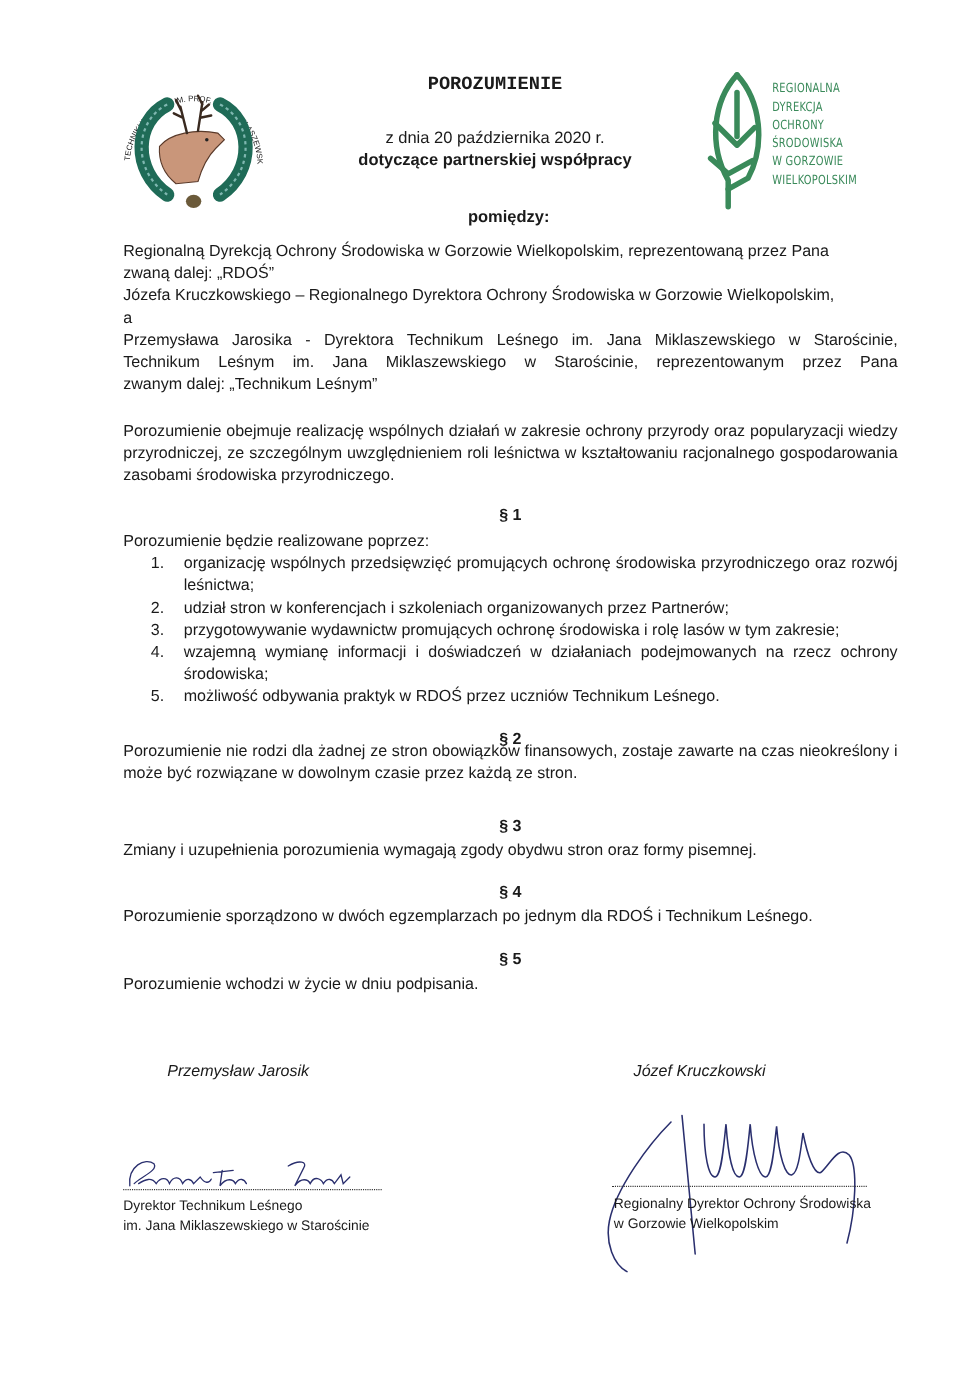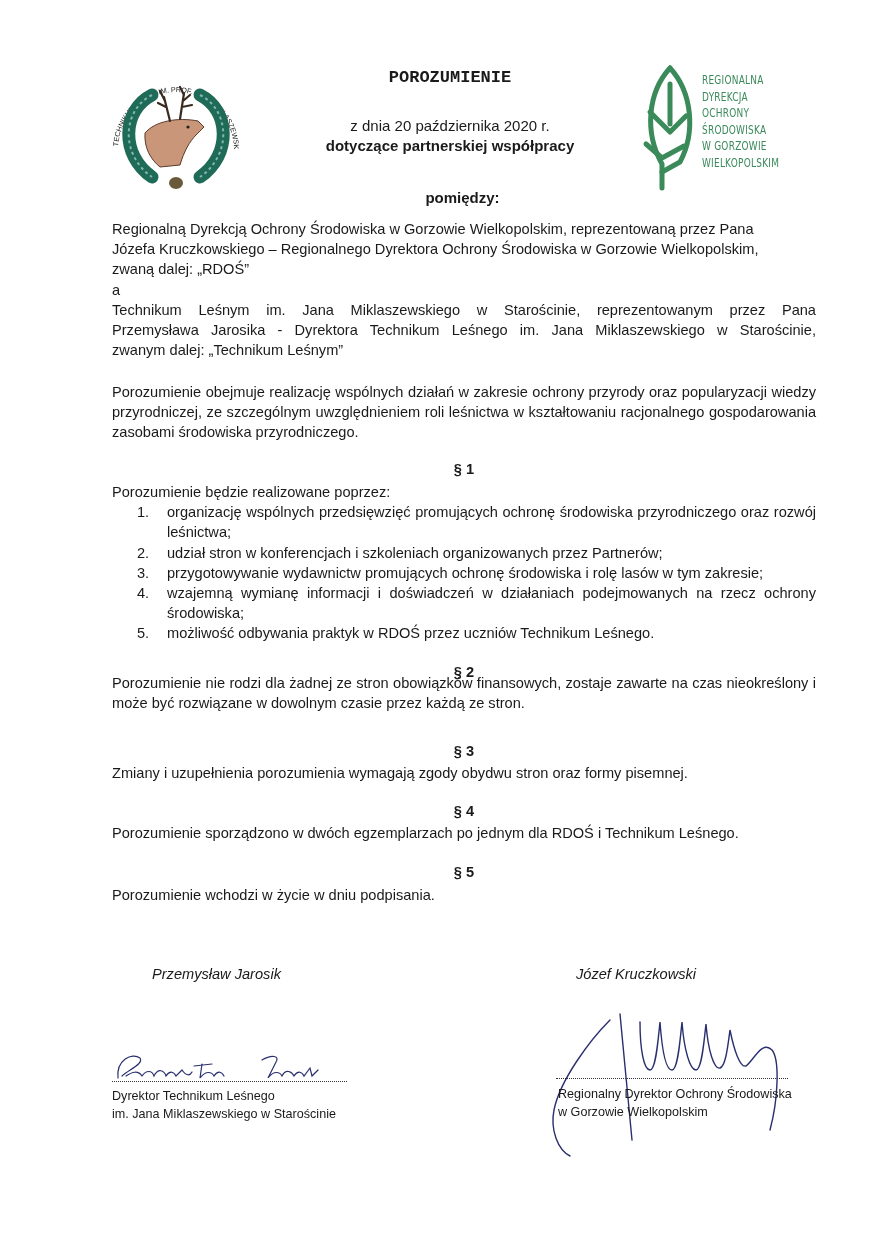--- a/index.html
+++ b/index.html
@@ -92,25 +92,25 @@
       <div>DYREKCJA</div>
       <div>OCHRONY</div>
       <div>ŚRODOWISKA</div>
       <div>W GORZOWIE</div>
       <div>WIELKOPOLSKIM</div>
     </div>
   </div>
 
   <div class="txt" style="top:219px;">
     <p><span class="b">Regionalną Dyrekcją Ochrony Środowiska w Gorzowie Wielkopolskim</span><span>, reprezentowaną przez Pana</span></p>
+    <p>zwaną dalej: „RDOŚ”</p>
     <p style="text-align:left">Józefa Kruczkowskiego – Regionalnego Dyrektora Ochrony Środowiska w Gorzowie Wielkopolskim,</p>
-    <p>zwaną dalej: „RDOŚ”</p>
     <p>a</p>
+    <p style="text-align-last:justify">Przemysława Jarosika  - Dyrektora Technikum Leśnego im. Jana Miklaszewskiego w Starościnie,</p>
     <p style="text-align-last:justify"><span class="b">Technikum Leśnym im. Jana Miklaszewskiego w Starościnie</span><span>,  reprezentowanym przez Pana</span></p>
-    <p style="text-align-last:justify">Przemysława Jarosika  - Dyrektora Technikum Leśnego im. Jana Miklaszewskiego w Starościnie,</p>
     <p>zwanym dalej: „Technikum Leśnym”</p>
   </div>
 
   <div class="txt" style="top:382px;">
     <p>Porozumienie obejmuje realizację wspólnych działań w zakresie ochrony przyrody oraz popularyzacji wiedzy przyrodniczej, ze szczególnym uwzględnieniem roli leśnictwa w kształtowaniu racjonalnego gospodarowania zasobami środowiska przyrodniczego.</p>
   </div>
 
   <div class="para-head" style="top:461px;">§ 1</div>
   <div class="txt" style="top:482px;">
     <p>Porozumienie będzie realizowane poprzez:</p>

